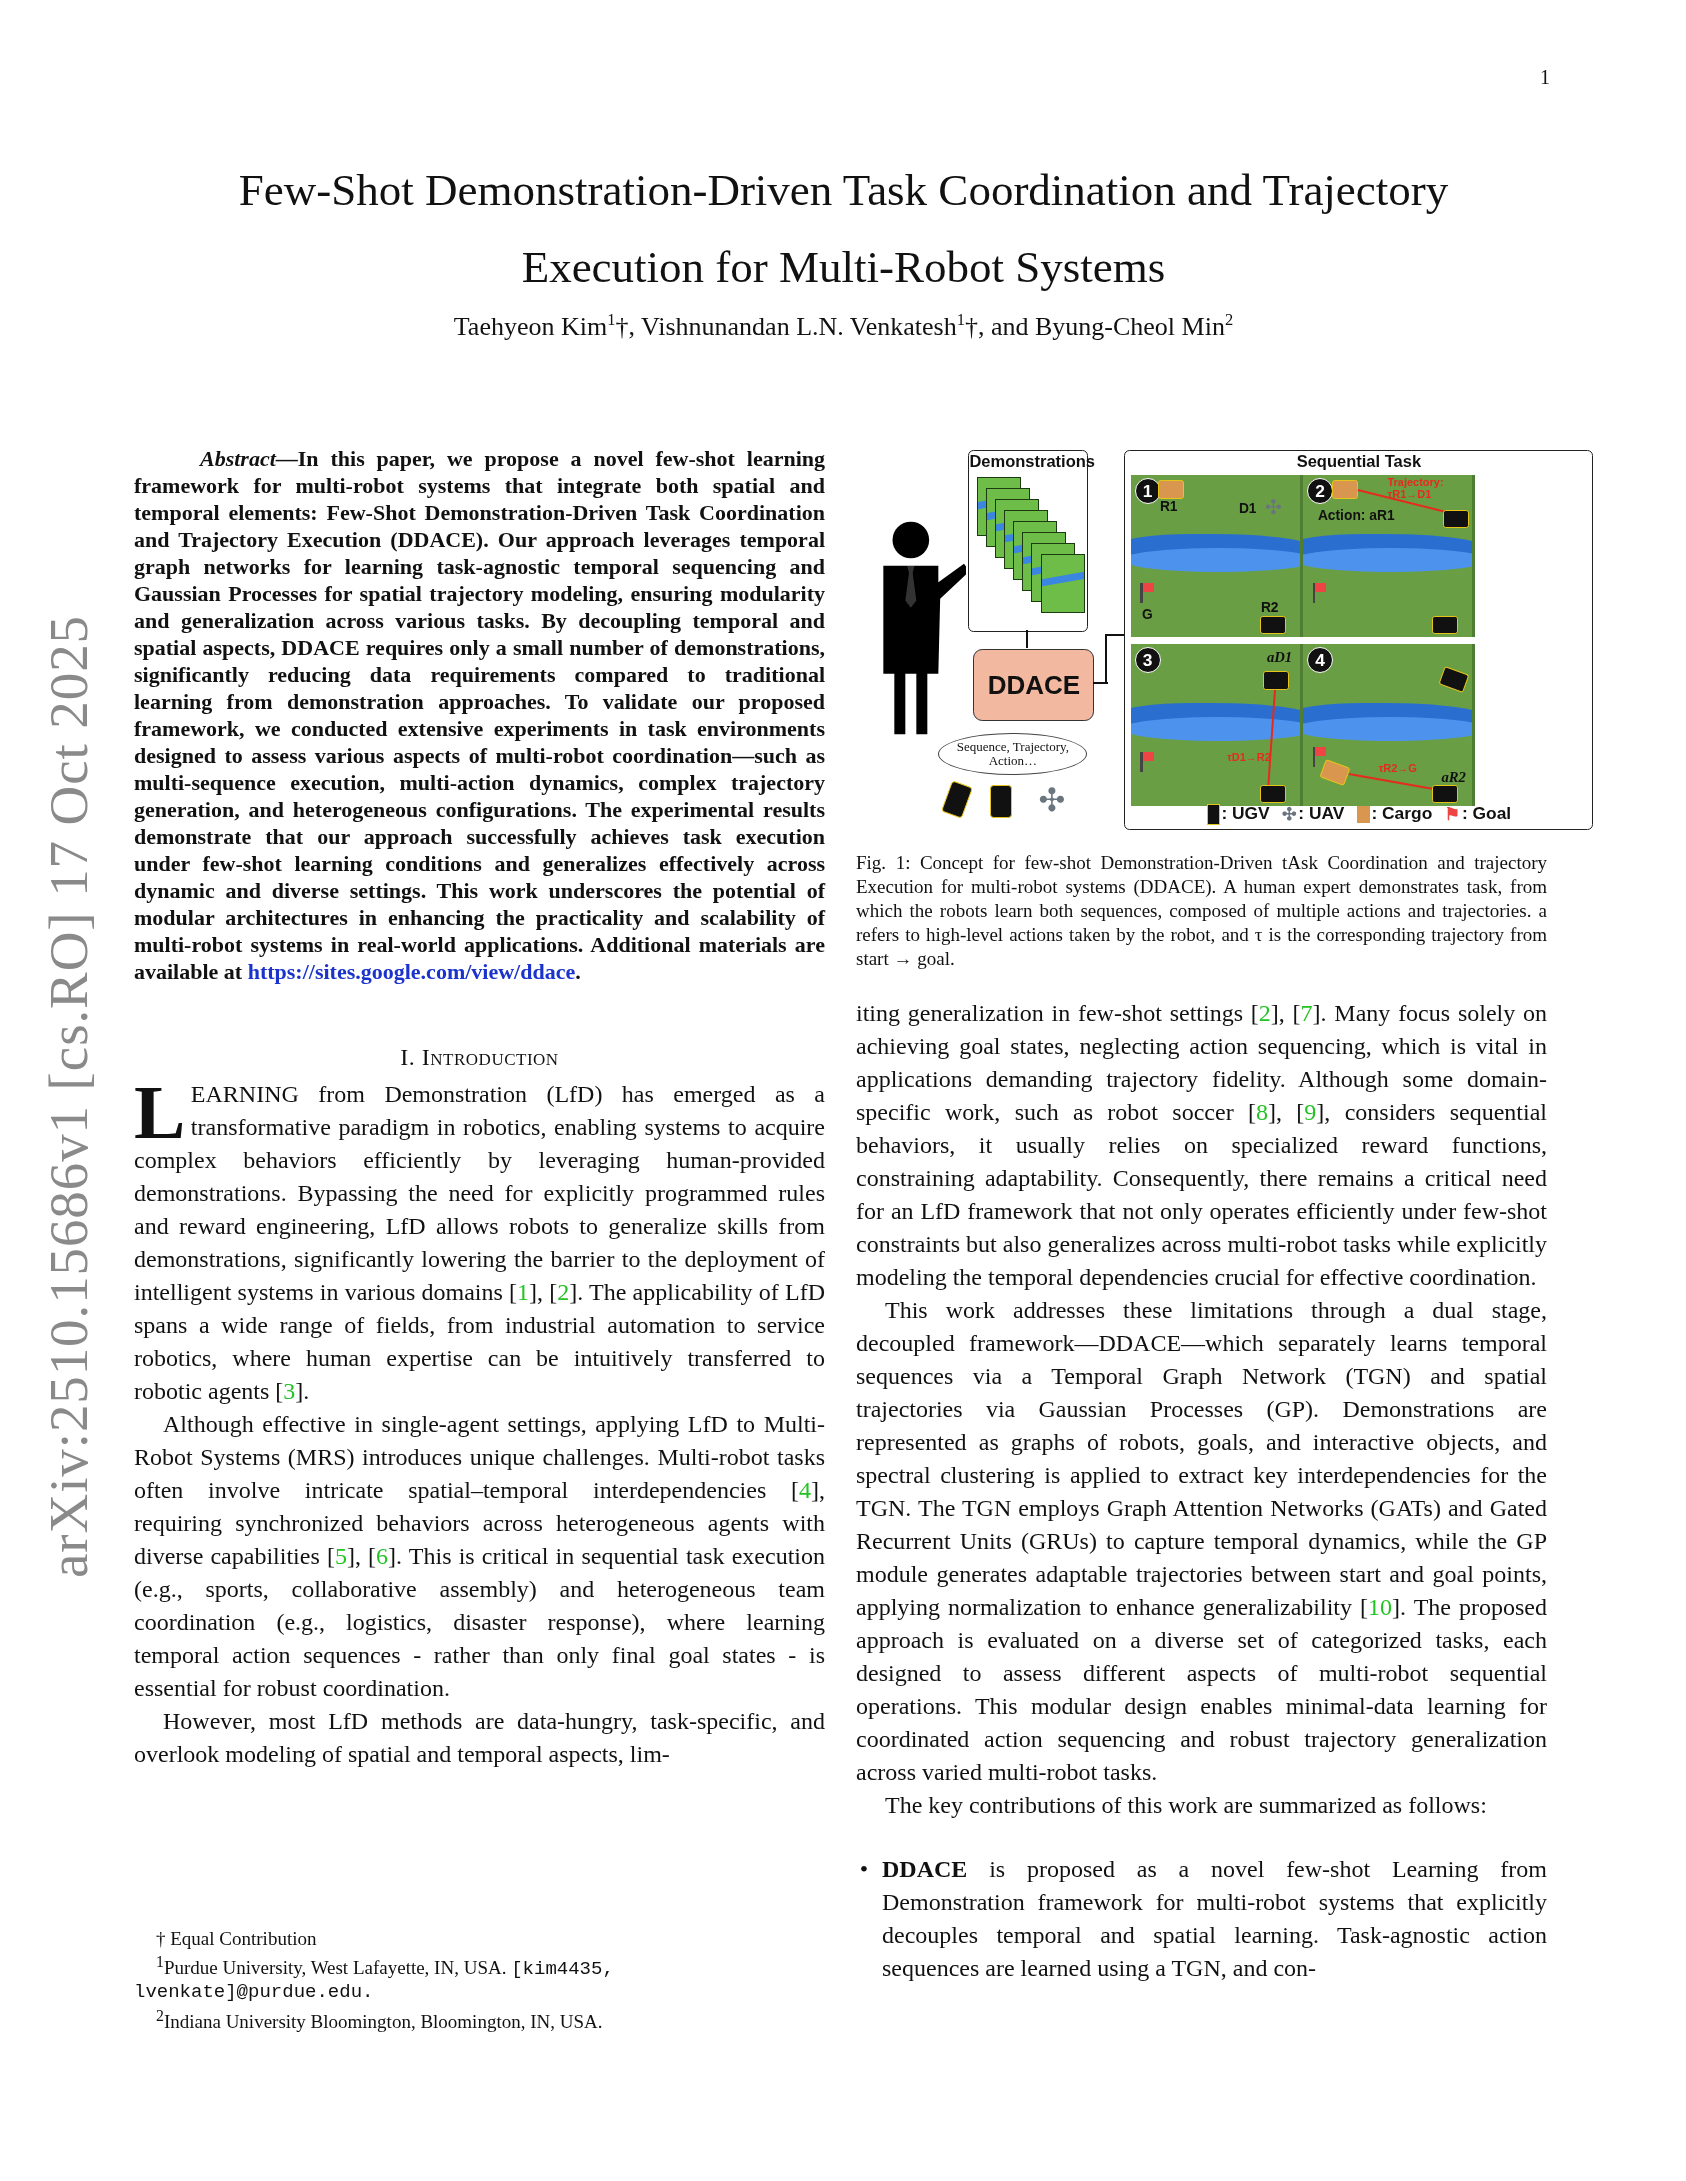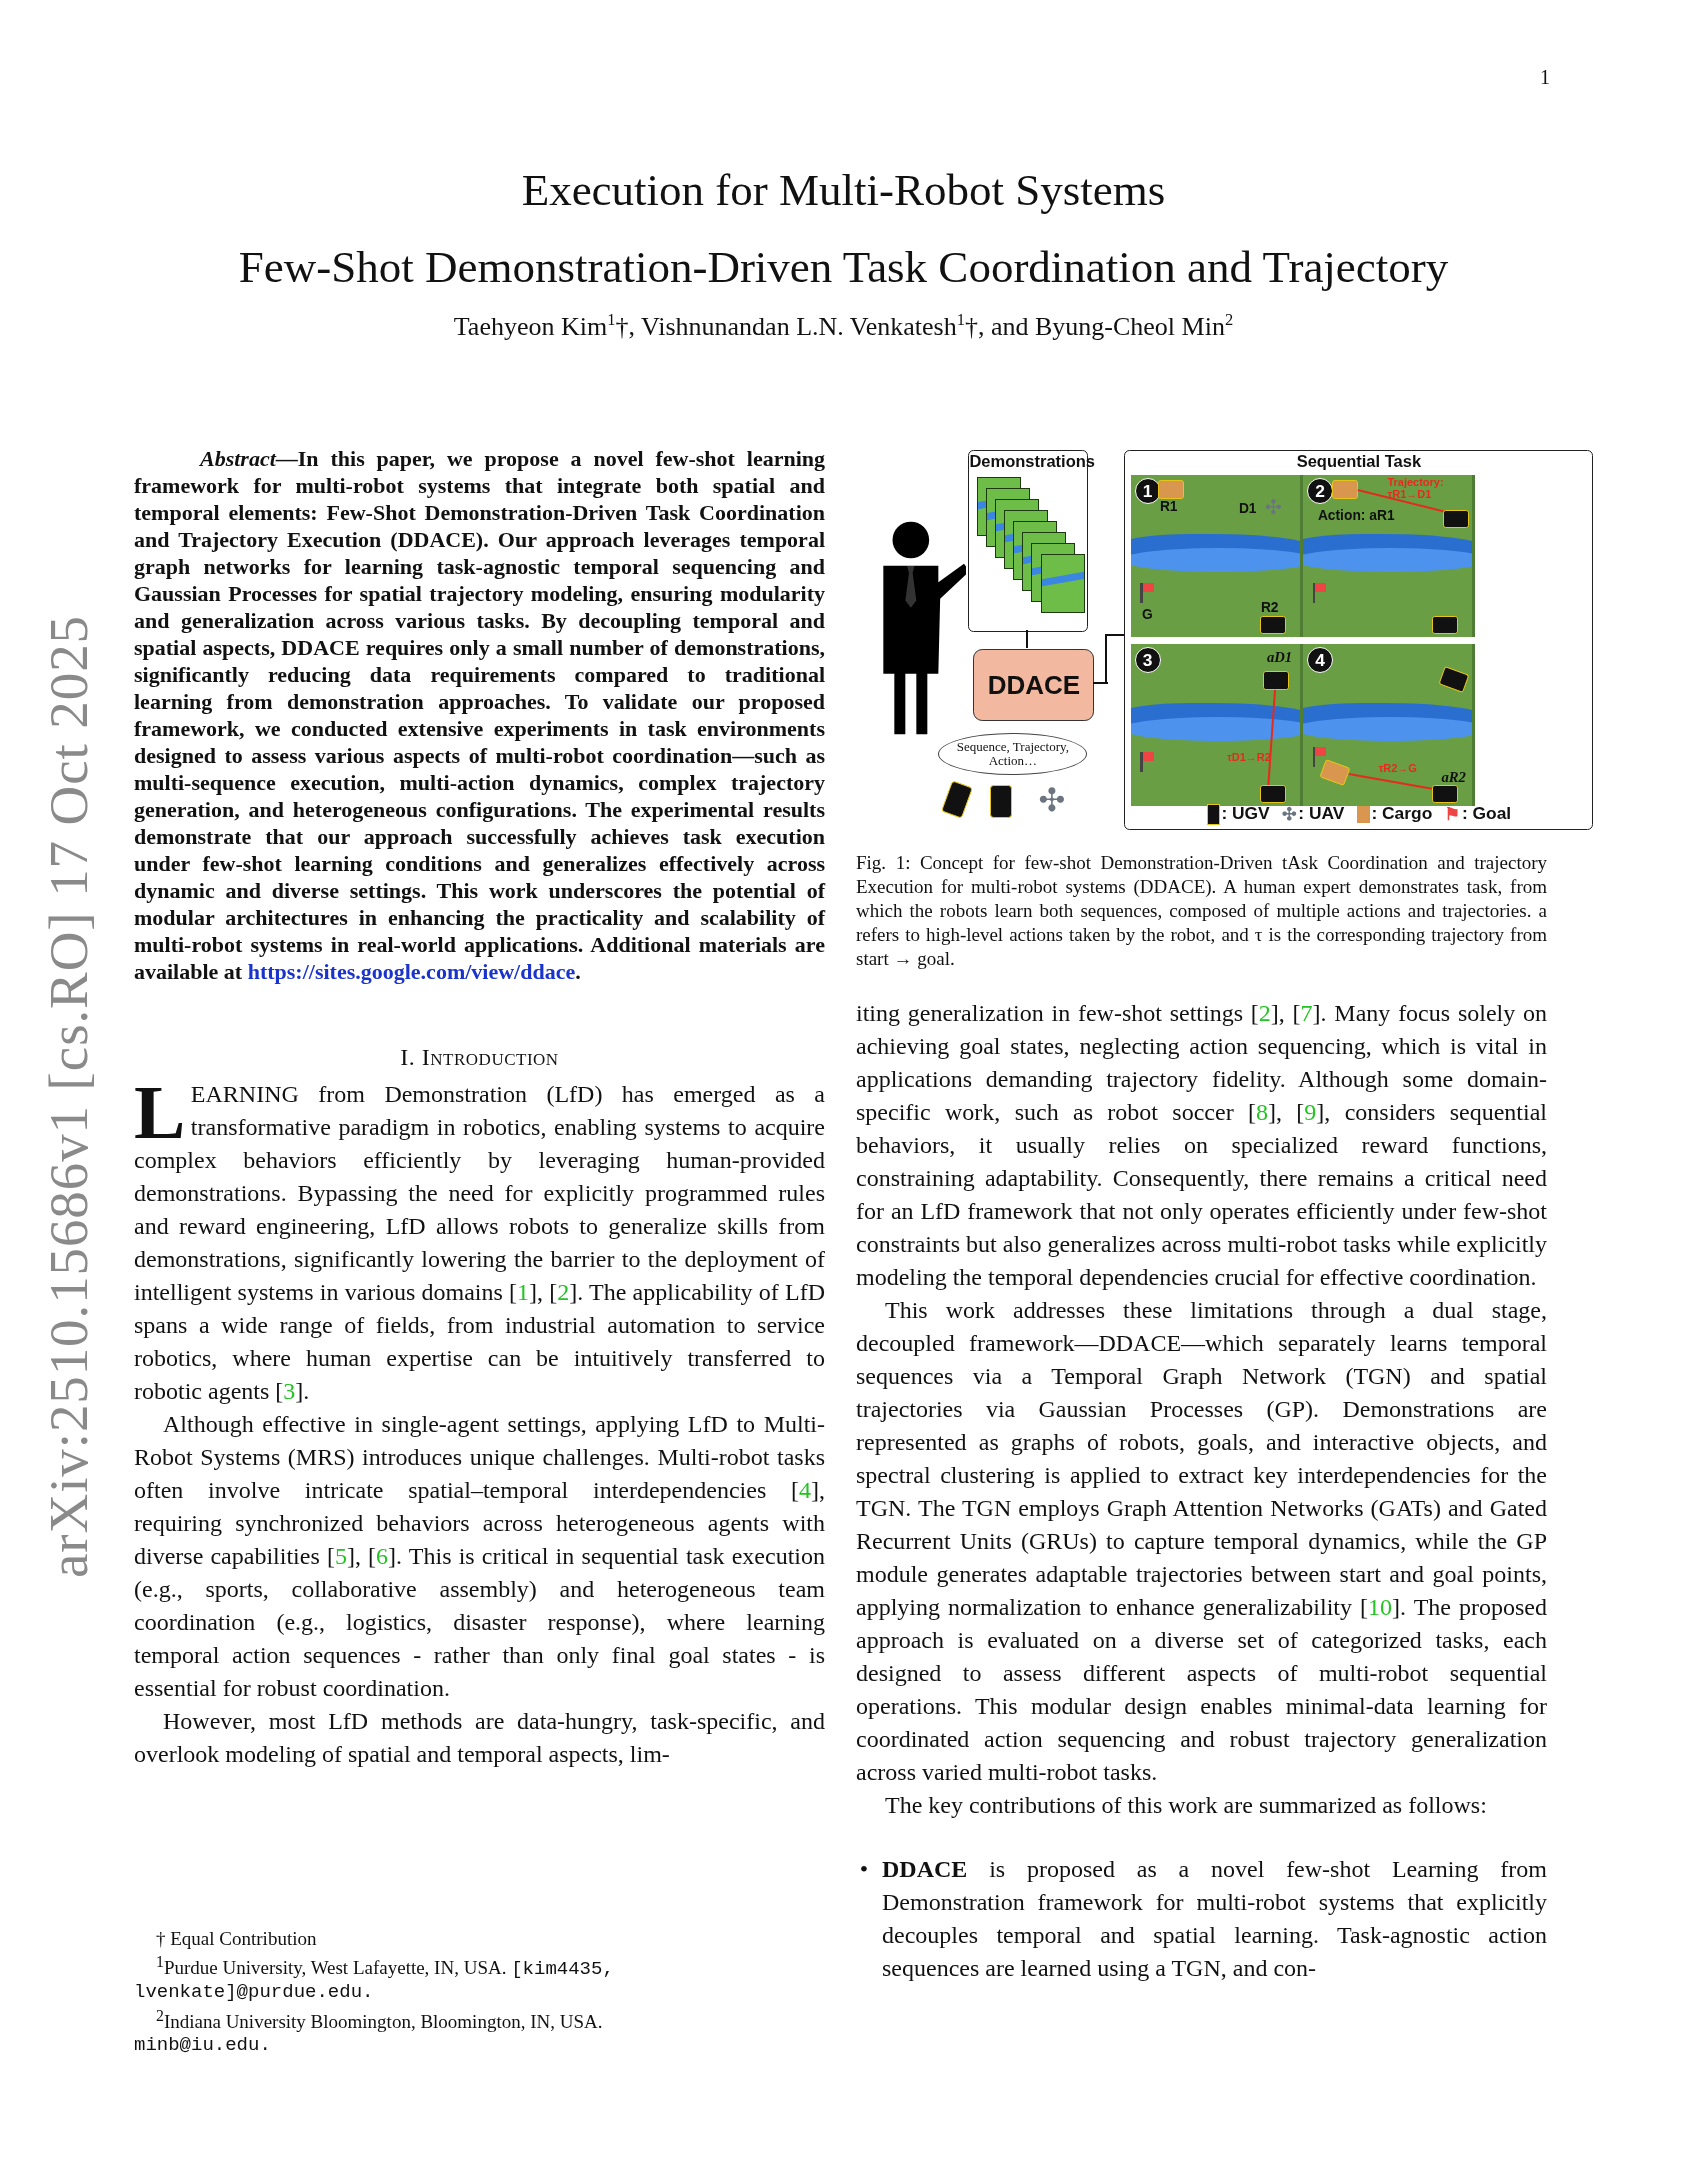--- a/index.html
+++ b/index.html
@@ -142,22 +142,22 @@
   .bullet-list li { position: relative; padding-left: 26px; font-size: 24px; line-height: 33px; text-align: justify; }
   .bullet-list li::before { content: "•"; position: absolute; left: 3.7px; top: 0; }
 </style>
 </head>
 <body>
 
 <div class="page-number">1</div>
 <div class="arxiv-stamp">arXiv:2510.15686v1  [cs.RO]  17 Oct 2025</div>
 
 <div class="title">
+  <div>Few-Shot Demonstration-Driven Task Coordination and Trajectory</div>
   <div>Execution for Multi-Robot Systems</div>
-  <div>Few-Shot Demonstration-Driven Task Coordination and Trajectory</div>
 </div>
 
 <div class="authors">
   <span>Taehyeon Kim</span><sup>1</sup><span>†</span><span>, </span>
   <span>Vishnunandan L.N. Venkatesh</span><sup>1</sup><span>†</span><span>, and </span>
   <span>Byung-Cheol Min</span><sup>2</sup>
 </div>
 
 <div class="col-left">
   <p class="abstract"><span class="abs-label">Abstract</span><span>—</span><span>In this paper, we propose a novel few-shot learning framework for multi-robot systems that integrate both spatial and temporal elements: Few-Shot Demonstration-Driven Task Coordination and Trajectory Execution (DDACE). Our approach leverages temporal graph networks for learning task-agnostic temporal sequencing and Gaussian Processes for spatial trajectory modeling, ensuring modularity and generalization across various tasks. By decoupling temporal and spatial aspects, DDACE requires only a small number of demonstrations, significantly reducing data requirements compared to traditional learning from demonstration approaches. To validate our proposed framework, we conducted extensive experiments in task environments designed to assess various aspects of multi-robot coordination—such as multi-sequence execution, multi-action dynamics, complex trajectory generation, and heterogeneous configurations. The experimental results demonstrate that our approach successfully achieves task execution under few-shot learning conditions and generalizes effectively across dynamic and diverse settings. This work underscores the potential of modular architectures in enhancing the practicality and scalability of multi-robot systems in real-world applications. Additional materials are available at </span><a class="link">https://sites.google.com/view/ddace</a><span>.</span></p>
@@ -169,21 +169,20 @@
   <p class="body-para"><span>Although effective in single-agent settings, applying LfD to Multi-Robot Systems (MRS) introduces unique challenges. Multi-robot tasks often involve intricate spatial–temporal interdependencies [</span><a class="cite">4</a><span>], requiring synchronized behaviors across heterogeneous agents with diverse capabilities [</span><a class="cite">5</a><span>], [</span><a class="cite">6</a><span>]. This is critical in sequential task execution (e.g., sports, collaborative assembly) and heterogeneous team coordination (e.g., logistics, disaster response), where learning temporal action sequences - rather than only final goal states - is essential for robust coordination.</span></p>
 
   <p class="body-para">However, most LfD methods are data-hungry, task-specific, and overlook modeling of spatial and temporal aspects, lim-</p>
 </div>
 
 <div class="footnotes">
   <p class="ind">† Equal Contribution</p>
   <p class="ind"><sup>1</sup><span>Purdue University, West Lafayette, IN, USA.</span> <span class="mono">[kim4435,</span></p>
   <p class="mono">lvenkate]@purdue.edu.</p>
   <p class="ind"><sup>2</sup><span>Indiana University Bloomington, Bloomington, IN, USA.</span></p>
-  <p class="mono">minb@iu.edu.</p>
 </div>
 
 <div class="col-right">
   <div class="figure">
 
     <svg class="person" viewBox="0 0 100 240">
       <circle cx="40" cy="24" r="20" fill="#000"></circle>
       <path d="M10 52 H70 L70 70 L98 50 L104 58 L72 88 L70 170 L58 170 L58 236 L46 236 L46 170 L34 170 L34 236 L22 236 L22 170 L10 170 Z" fill="#000"></path>
       <path d="M36 52 L44 52 L42 60 L46 90 L40 98 L34 90 L38 60 Z" fill="#fff" opacity="0.2"></path>
     </svg>

